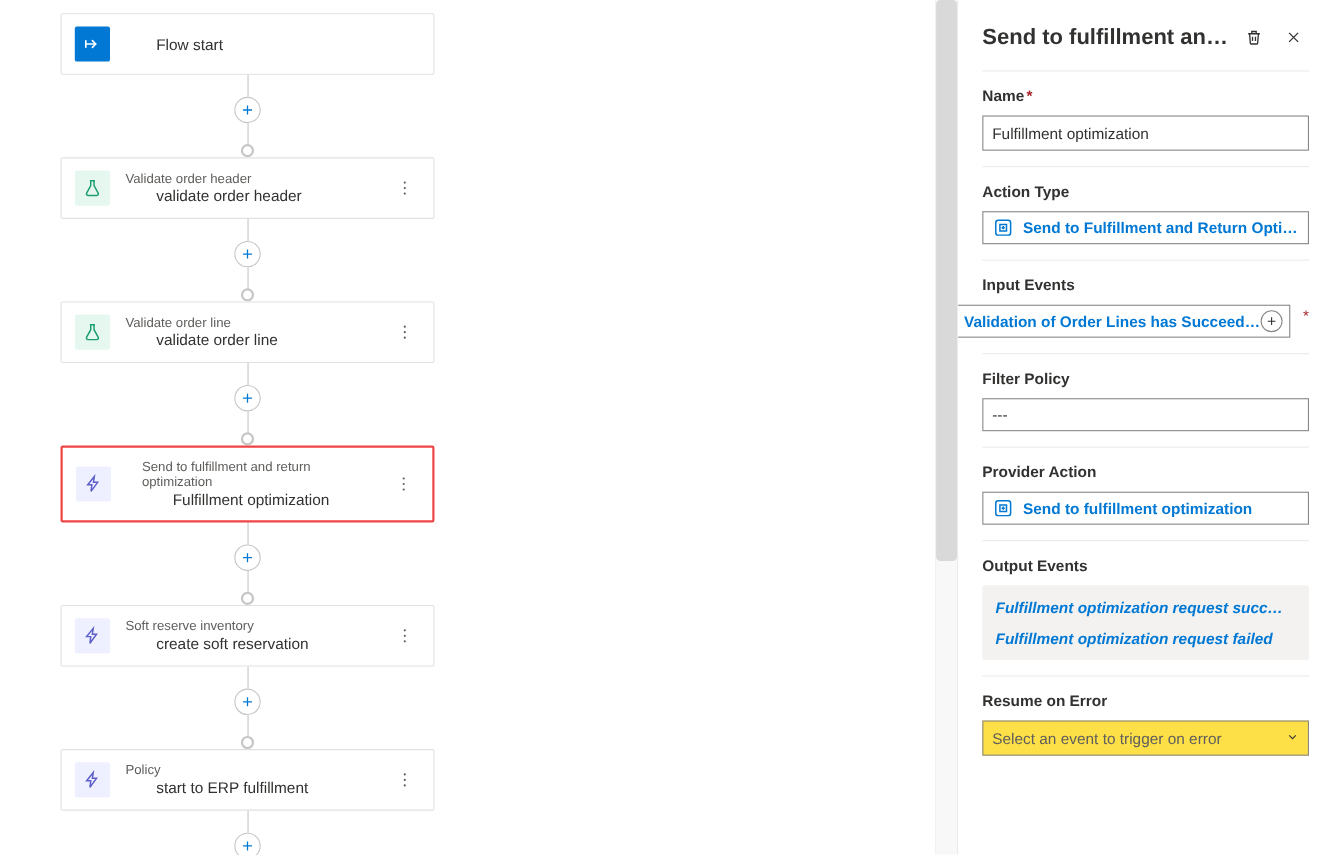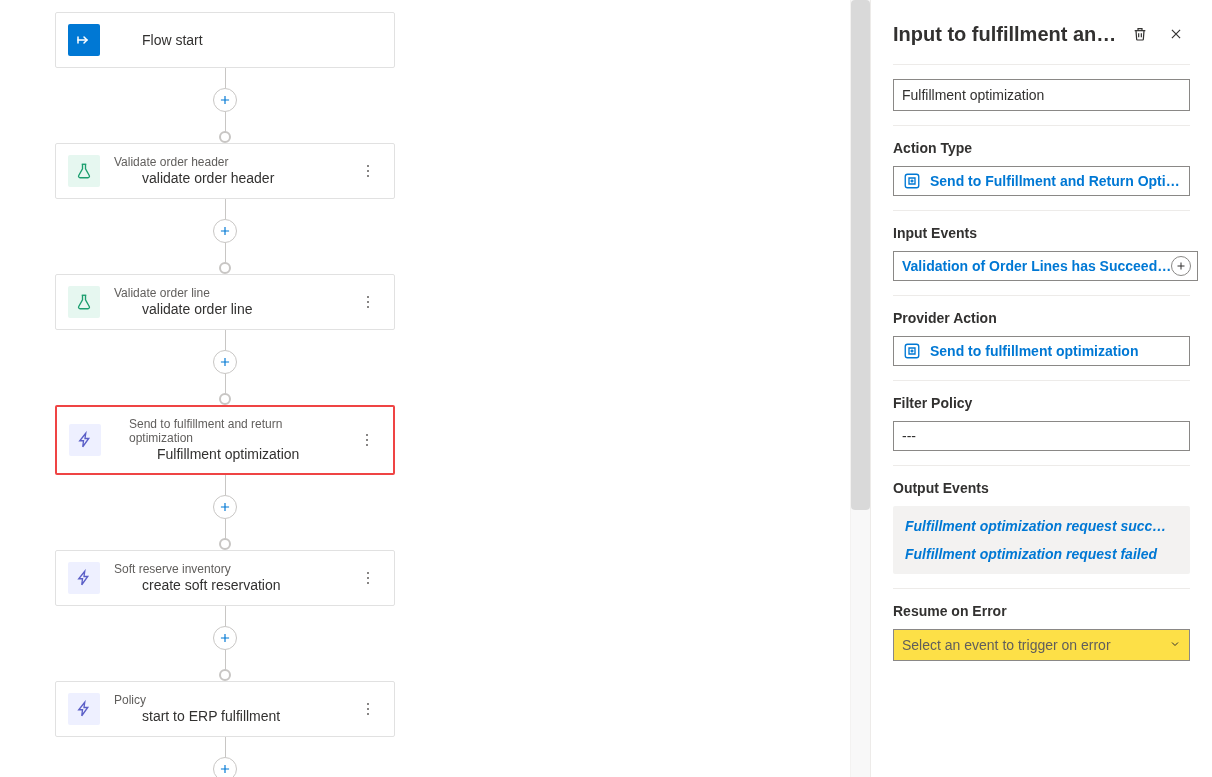--- a/index.html
+++ b/index.html
@@ -89,21 +89,21 @@
     padding: 2px 6px 2px 8px; font-size:14px; color:#0078d4; font-weight:600;
     cursor: pointer; background:#fff;
   }
   .pillbox .pill-icon { width:20px; height:20px; margin-right:8px; flex-shrink:0;
     display:flex; align-items:center; justify-content:center; }
   .pillbox .pill-text { flex:1; white-space:nowrap; overflow:hidden; text-overflow:ellipsis; }
   .pillbox .pill-plus {
     width:20px; height:20px; border:1px solid #8a8886; border-radius:50%;
     display:flex; align-items:center; justify-content:center; color:#323130; font-size:14px;
   }
-  .inputrow { display:flex; align-items:flex-start; gap:22px; }
+  .inputrow { display:flex; align-items:flex-start; gap:12px;justify-content:flex-end; }
   .inputrow .pillbox { flex:1; }
   .side-req { color:#a4262c; font-size:14px; padding-top:2px; }
 
   .staticbox {
     border:1px solid #8a8886; min-height:30px; padding:4px 8px; font-size:14px;
     color:#323130; display:flex; align-items:center;
   }
 
   .eventlist { background:#f3f2f1; border-radius:2px; padding:6px 10px; }
   .eventlist .ev { color:#0078d4; font-weight:600; font-size:14px; padding:6px 2px;
@@ -301,37 +301,40 @@
   </div>
 
   <div class="vspacer">
     <div class="scroll-track">
         <div class="scroll-thumb"></div>
       </div>
   </div>
 
   <div class="panel">
     <div class="panel-header">
-      <div class="panel-title">Input to fulfillment an…</div>
+      <div class="panel-title">Send to fulfillment an…</div>
       <div class="hdr-btn" title="Delete">
         <svg width="16" height="16" viewBox="0 0 24 24" fill="none" stroke="currentColor" stroke-width="1.8">
           <path d="M4 7h16"></path>
             <path d="M10 11v6M14 11v6"></path>
             <path d="M6 7l1 13a1 1 0 001 1h8a1 1 0 001-1l1-13"></path>
             <path d="M9 7V4h6v3"></path>
         </svg>
       </div>
       <div class="hdr-btn" title="Close">
         <svg width="14" height="14" viewBox="0 0 24 24" fill="none" stroke="currentColor" stroke-width="2">
           <path d="M5 5l14 14M19 5L5 19"></path>
         </svg>
       </div>
     </div>
 
     <div class="section">
+      <div class="section-label">
+        <span>Name</span><span class="req">*</span>
+      </div>
       <input class="text-input" type="text" value="Fulfillment optimization" style="">
     </div>
 
     <div class="section">
       <div class="section-label">Action Type</div>
       <div class="pillbox">
         <span class="pill-icon">
           <svg viewBox="0 0 24 24" width="18" height="18" fill="none" stroke="#0078d4" stroke-width="1.8">
             <rect x="3" y="3" width="18" height="18" rx="3"></rect>
               <path d="M8 8h8v8H8z"></path>
@@ -351,39 +354,39 @@
             <svg width="12" height="12" viewBox="0 0 24 24" fill="none" stroke="currentColor" stroke-width="2">
                 <path d="M12 5v14M5 12h14"></path>
               </svg>
           </span>
         </div>
         <div class="side-req">*</div>
       </div>
     </div>
 
     <div class="section">
+      <div class="section-label">Filter Policy</div>
+      <div class="staticbox">---</div>
+    </div>
+
+    <div class="section">
       <div class="section-label">Provider Action</div>
       <div class="pillbox">
         <span class="pill-icon">
           <svg viewBox="0 0 24 24" width="18" height="18" fill="none" stroke="#0078d4" stroke-width="1.8">
             <rect x="3" y="3" width="18" height="18" rx="3"></rect>
               <path d="M8 8h8v8H8z"></path>
               <path d="M10 12h4M12 10v4"></path>
           </svg>
         </span>
         <span class="pill-text">Send to fulfillment optimization</span>
       </div>
     </div>
 
     <div class="section">
-      <div class="section-label">Filter Policy</div>
-      <div class="staticbox">---</div>
-    </div>
-
-    <div class="section">
       <div class="section-label">Output Events</div>
       <div class="eventlist">
         <div class="ev">Fulfillment optimization request succ…</div>
         <div class="ev">Fulfillment optimization request failed</div>
       </div>
     </div>
 
     <div class="section" style="border-bottom:none;">
       <div class="section-label">Resume on Error</div>
       <div class="select">

